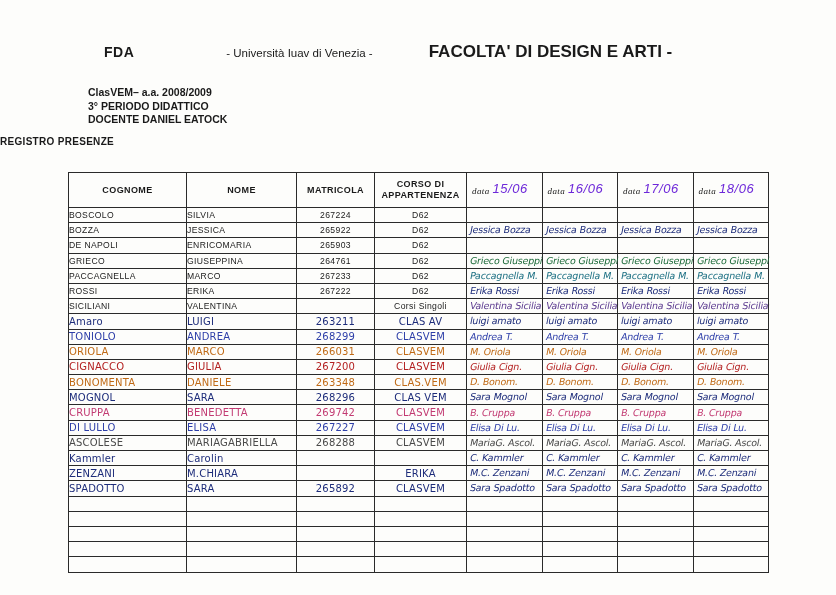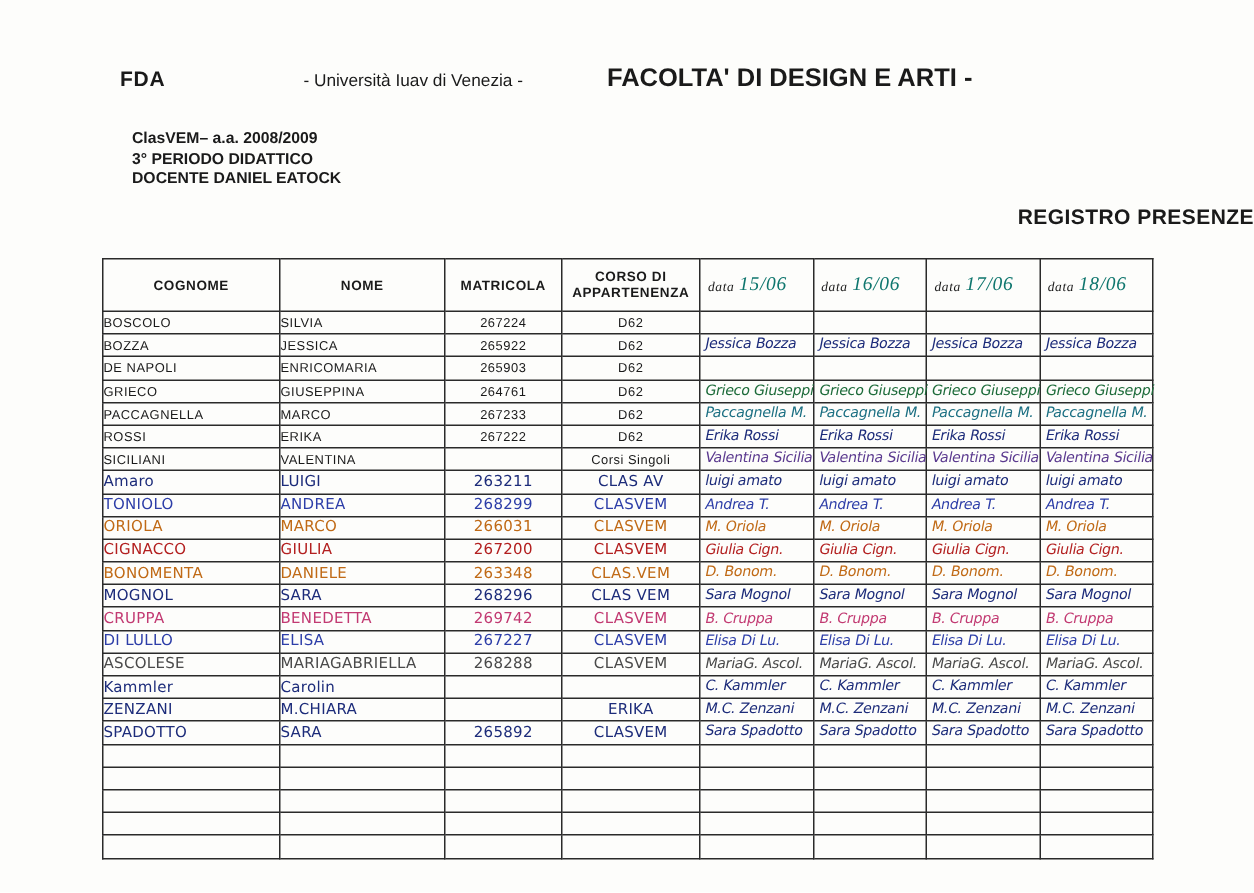--- a/index.html
+++ b/index.html
@@ -19,21 +19,21 @@
   .page {
     position: absolute;
     inset: 0;
     background: #fdfdfb;
   }
 
   
   .hdr-row {
     position: absolute;
     top: 42px;
-    left: 80px;
+    left: 104px;
     right: 60px;
     display: flex;
     align-items: baseline;
     font-family: "Liberation Sans", sans-serif;
   }
   .fda {
     font-weight: bold;
     font-size: 14px;
     letter-spacing: .5px;
   }
@@ -58,23 +58,23 @@
     line-height: 13.5px;
     font-weight: bold;
   }
   .course-block div { white-space: nowrap; }
 
   .registro {
     position: absolute;
     top: 136px;
     left: 0;
     right: 0;
-    text-align: right;
+    text-align: left;
     font-family: "Liberation Sans", sans-serif;
-    font-size: 14px;
+    font-size: 10px;
     font-weight: bold;
     letter-spacing: .3px;
   }
 
   
   .tbl-wrap {
     position: absolute;
     top: 172px;
     left: 68px;
     width: 700px;
@@ -111,23 +111,23 @@
     font-weight: normal;
     font-style: italic;
     position: relative;
   }
   .data-label {
     font-family: "Liberation Serif", serif;
     font-style: italic;
     font-size: 9px;
   }
   .data-hand {
-    font-family: Liberation Serif, serif;
+    font-family: Liberation Sans, sans-serif;
     font-size: 13px;
-    color: #0f766e;
+    color: #6d28d9;
     margin-left: 3px;
     letter-spacing: .5px;
     position: relative;
     top: -1px;
   }
 
   tbody td {
     height: 14.2px;
   }
   .typed {

